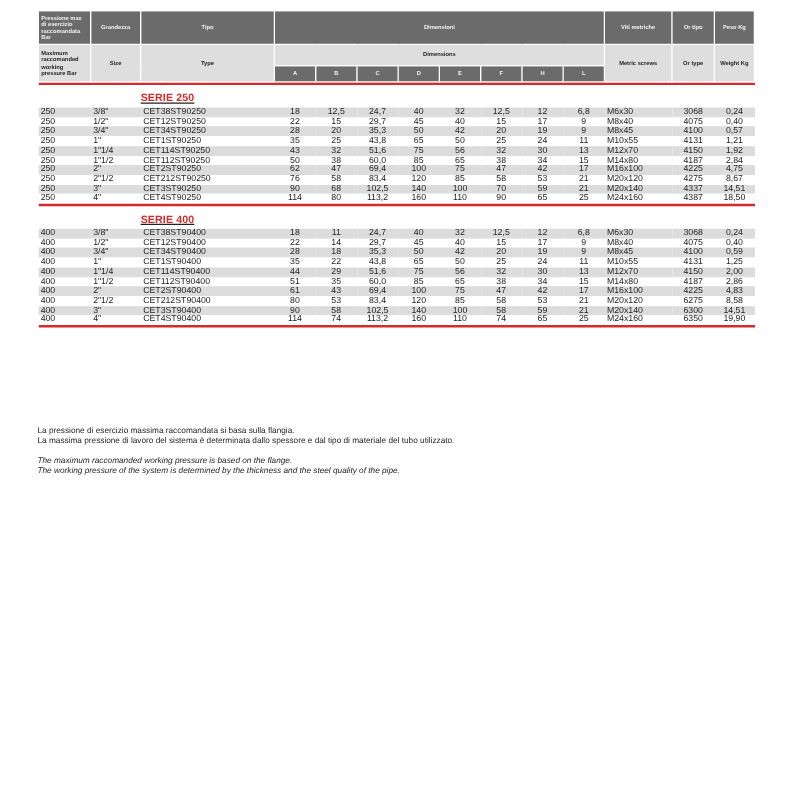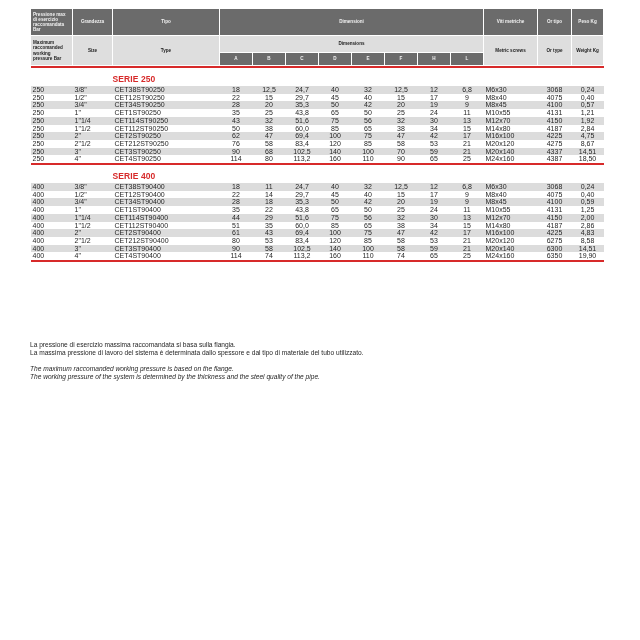--- a/index.html
+++ b/index.html
@@ -11,21 +11,21 @@
   col.c-dim { width:33px; } col.c-viti { width:54px; } col.c-or { width:34px; } col.c-peso { width:32px; }
   th { font-family:"Liberation Sans", sans-serif; font-weight:bold; font-size:4.6px;
        line-height:5.2px; padding:1px 2px; border:1px solid #ffffff; }
   th.dark { background:#6b6b6b; color:#f2f2f2; }
   th.light { background:#dedede; color:#222; }
   th.left { text-align:left; }
   .h1 th { height:24px; }
   .h2a th { height:14px; }
   .h2b th { height:10px; }
   tr.redline td { padding:0; height:2px; background:#d72a2a; border:none; }
-  tr.serie td { height:14px; padding:0; vertical-align:bottom; }
+  tr.serie td { height:14px; padding:0; vertical-align:bottom;text-decoration:underline; }
   .serie-title { color:#d72a2a; font-weight:bold; font-size:8.5px; letter-spacing:0.1px; }
   tbody.data td { font-size:7px; height:7.7px; line-height:7.7px; padding:0 2px; white-space:nowrap; color:#1f1f1f; }
   tbody.data tr.row:nth-child(odd) td { background:#dcdcdc; }
   tbody.data tr.row:nth-child(even) td { background:#ffffff; }
   td.num { text-align:center; }
   td.txt { text-align:left; }
   .notes { position:absolute; left:30px; top:341px; font-size:6.6px; line-height:8px; color:#1f1f1f; }
   .notes p { margin:0; }
   .notes .gap { height:8px; }
   .notes .en { font-style:italic; }

